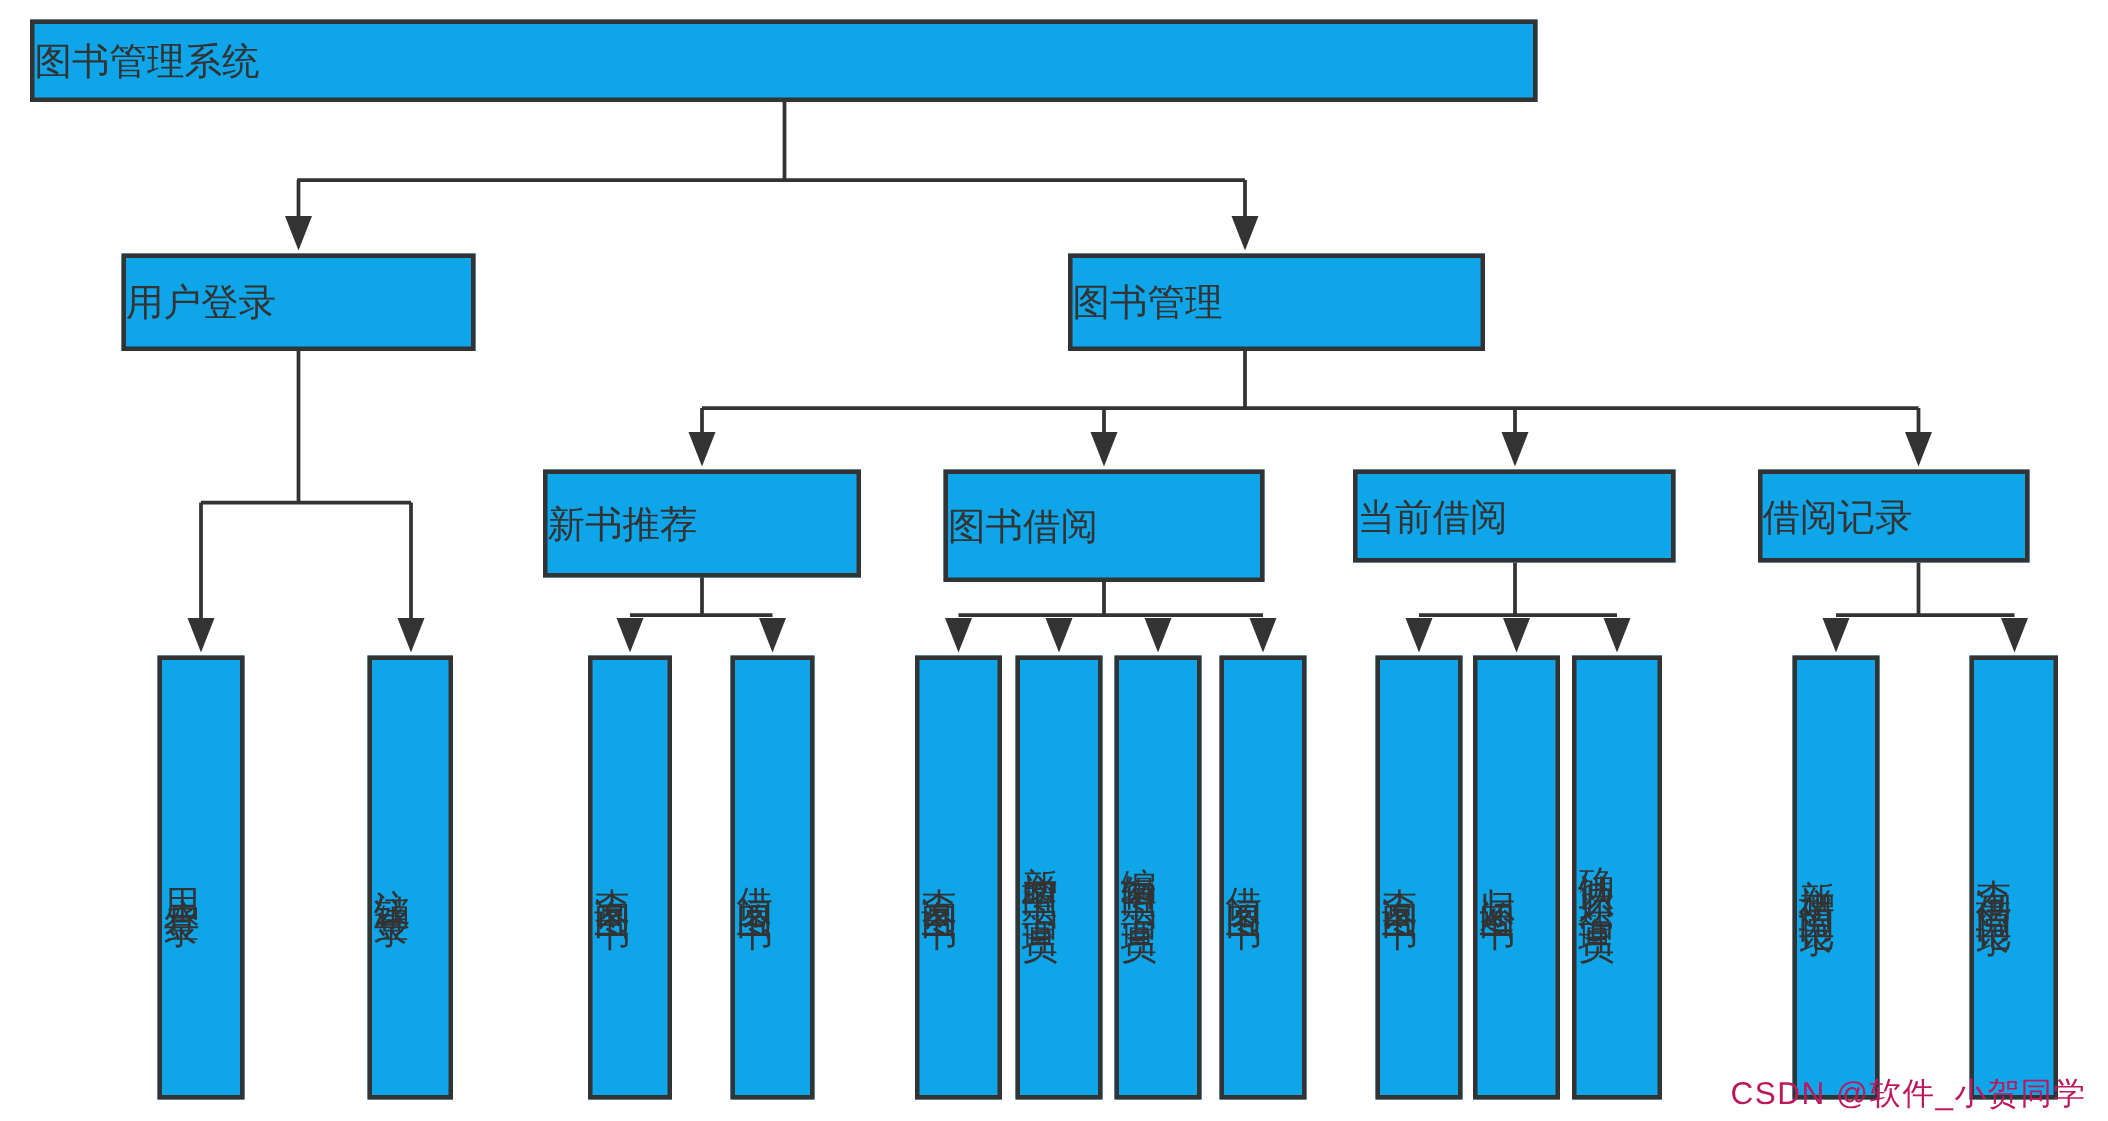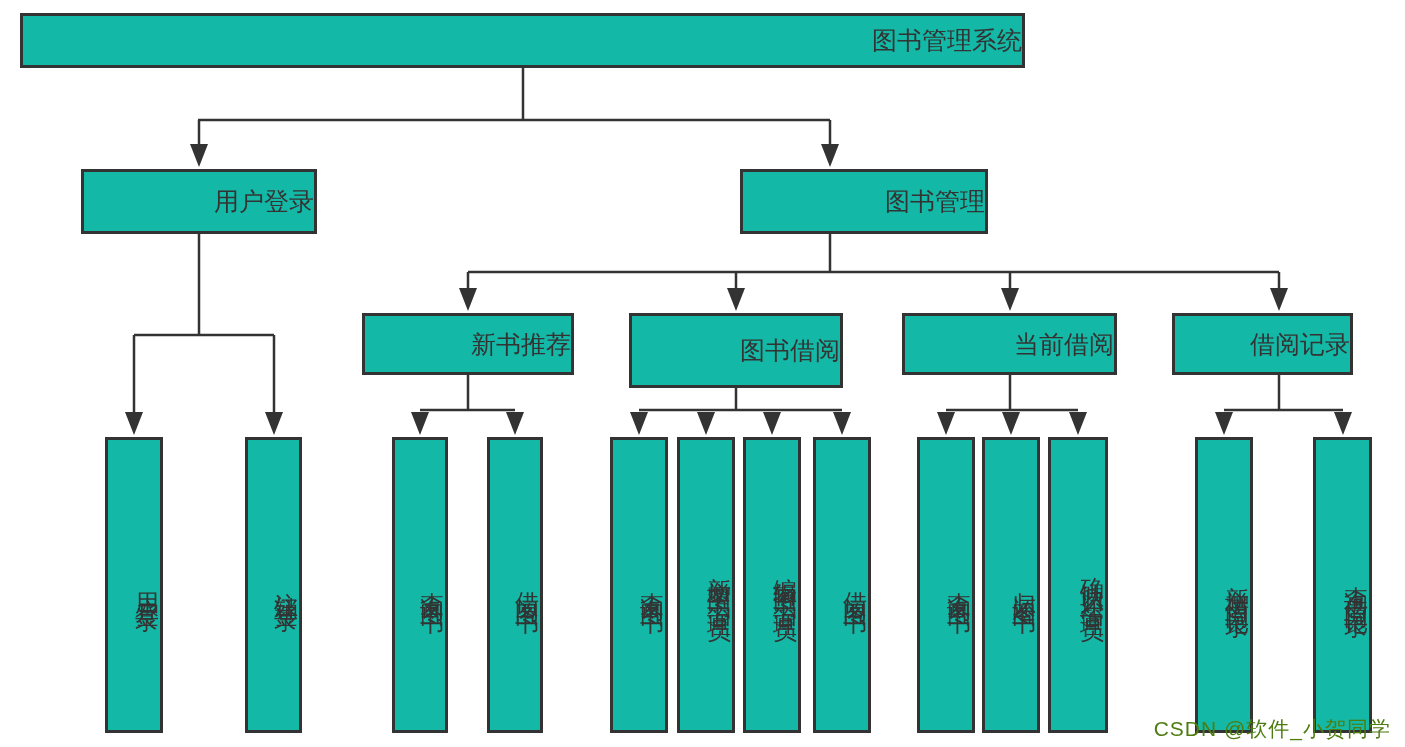--- a/index.html
+++ b/index.html
@@ -4,32 +4,32 @@
 <style>
   html,body { margin:0; padding:0; background:#fff; }
   body { font-family:"Liberation Sans", sans-serif; color:#333333; }
   .canvas {
     position:relative; width:1405px; height:747px;
     background:#ffffff; overflow:hidden;
   }
   .connectors { position:absolute; left:0; top:0; width:1405px; height:747px; }
   .node {
     position:absolute; box-sizing:border-box;
-    border:3px solid #333333; background:#14b8a6;
-    display:flex; align-items:center; justify-content:flex-end;
+    border:3px solid #333333; background:#0ea5e9;
+    display:flex; align-items:center; justify-content:flex-start;
     font-size:25px; color:#333333; white-space:nowrap;
   }
   .leaf { font-size:24px; }
   .vtext {
     writing-mode:vertical-rl; text-orientation:mixed;
     letter-spacing:6px; line-height:1.05;
   }
   .watermark {
     position:absolute; right:14px; bottom:4px;
-    font-size:21px; color:#4d7c0f; letter-spacing:1px;
+    font-size:21px; color:#be185d; letter-spacing:1px;
     z-index:5; white-space:nowrap;
   }
 </style>
 </head>
 <body>
 
 <div class="canvas">
 
   <svg class="connectors" width="1405" height="747" viewBox="0 0 1405 747">
     <g fill="none" stroke="#333333" stroke-width="2.5">
@@ -89,25 +89,25 @@
     </g>
   </svg>
 
   <div class="node" style="left:20px; top:13px; width:1005px; height:55px;">
     <span>图书管理系统</span>
   </div>
 
   <div class="node" style="left:81px; top:169px; width:236px; height:65px;">
     <span>用户登录</span>
   </div>
-  <div class="node" style="left:740px; top:169px; width:248px; height:65px;font-family:Liberation Mono, monospace;">
+  <div class="node" style="left:712px; top:169px; width:278px; height:65px;font-family:Liberation Mono, monospace;">
     <span>图书管理</span>
   </div>
 
-  <div class="node" style="left:362px; top:313px; width:212px; height:62px;">
+  <div class="node" style="left:362px; top:313px; width:212px; height:72px;">
     <span>新书推荐</span>
   </div>
   <div class="node" style="left:629px; top:313px; width:214px; height:75px;">
     <span>图书借阅</span>
   </div>
   <div class="node" style="left:902px; top:313px; width:215px; height:62px;">
     <span>当前借阅</span>
   </div>
   <div class="node" style="left:1172px; top:313px; width:181px; height:62px;">
     <span>借阅记录</span>

